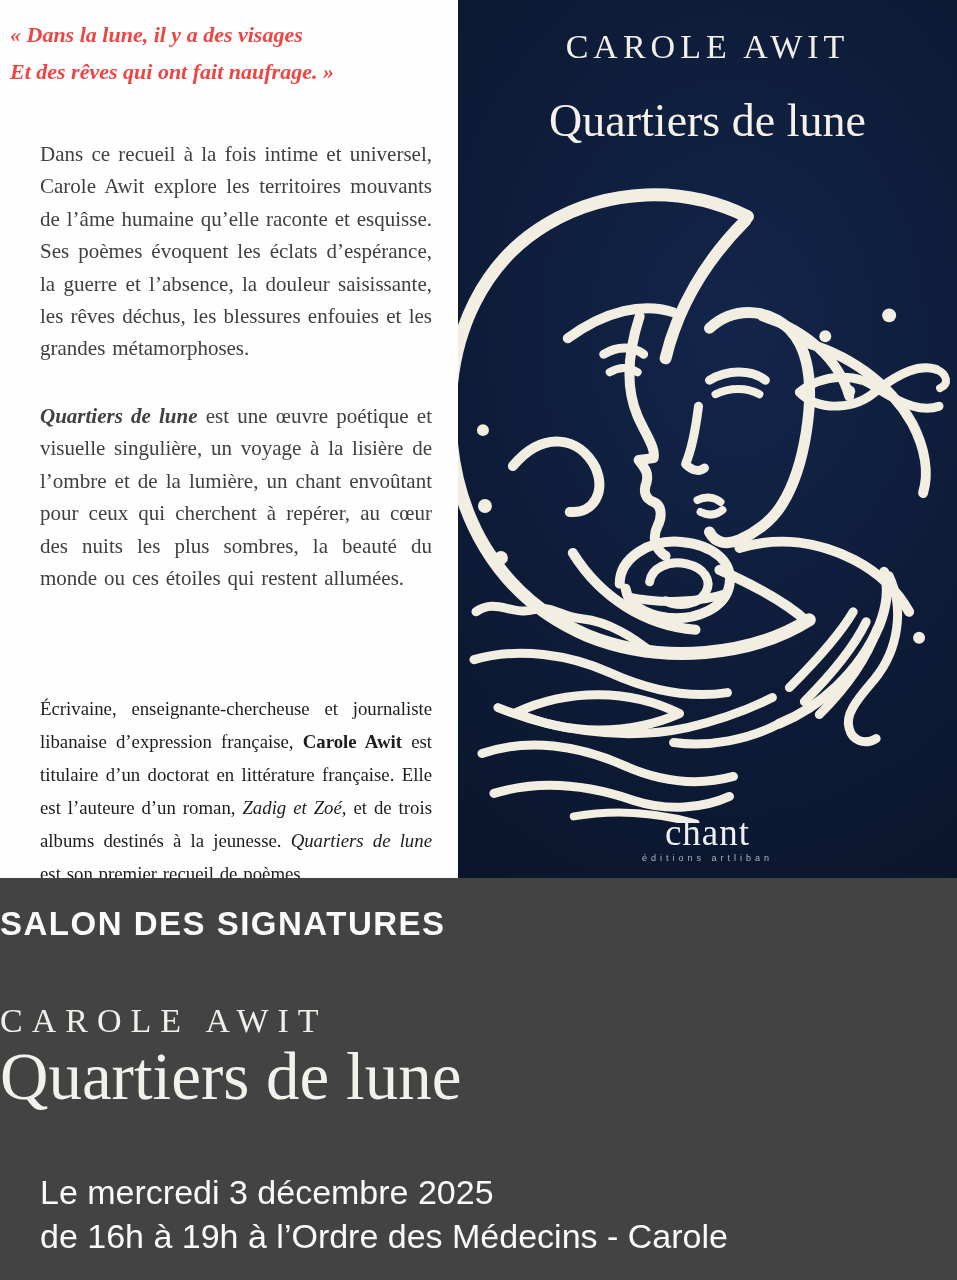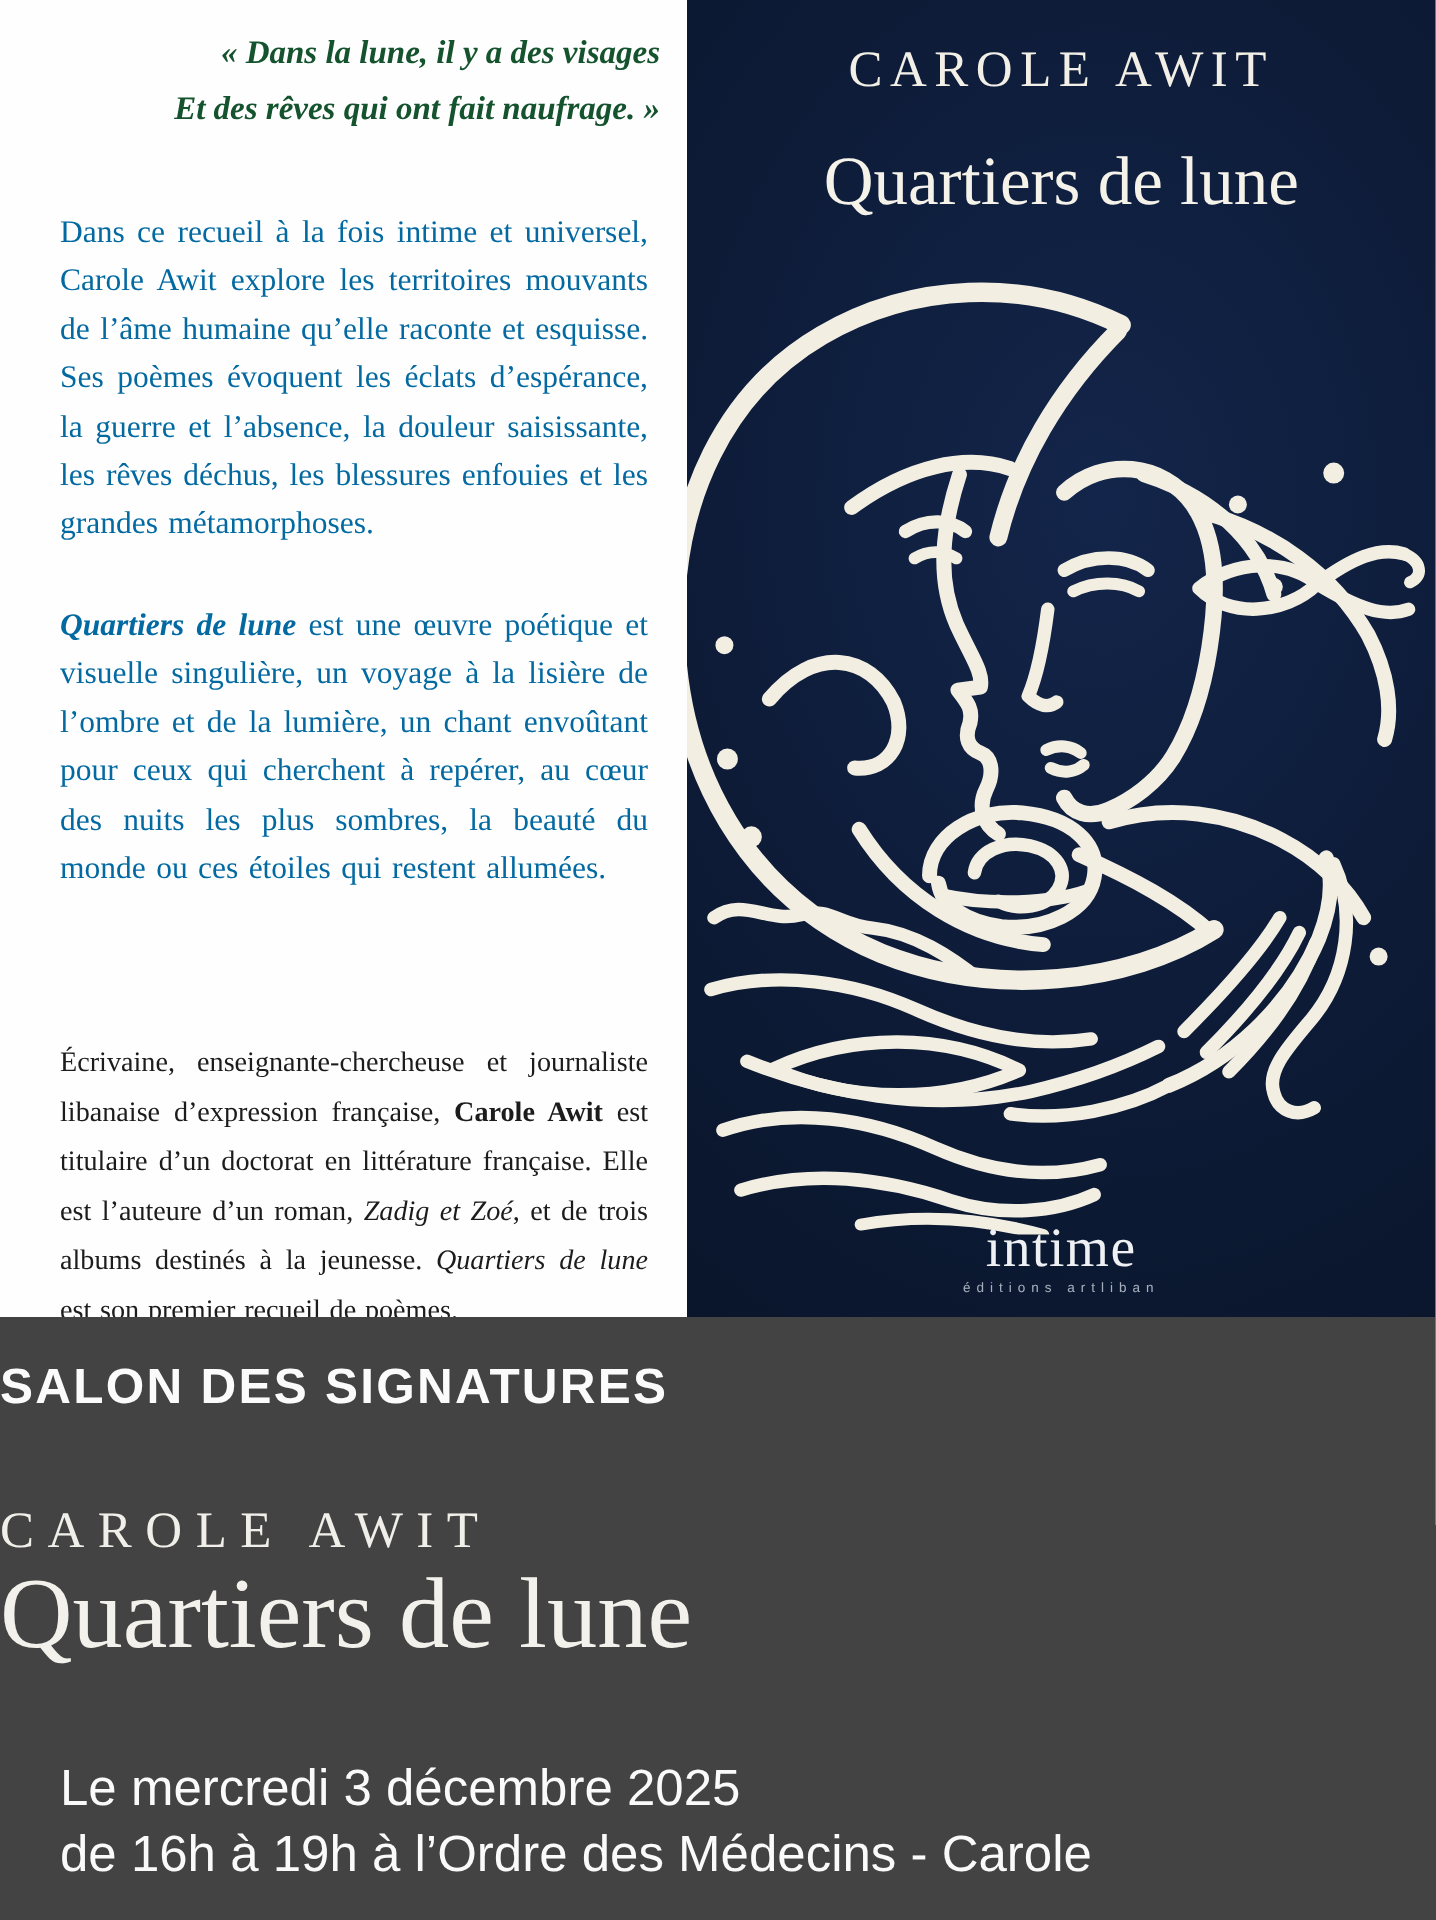--- a/index.html
+++ b/index.html
@@ -4,26 +4,26 @@
 <style>
   html,body{margin:0;padding:0;background:#222;}
   .page{
     position:relative;width:957px;height:1280px;overflow:hidden;
     background:#ffffff;font-family:"Liberation Serif",serif;
   }
   
   .top{position:absolute;top:0;left:0;width:957px;height:878px;display:flex;}
   .left-panel{position:relative;width:458px;height:878px;background:#fefefe;color:#1b1b1b;}
   .quote{
-    position:absolute;top:16px;left:10px;right:18px;text-align:right;
-    font-weight:bold;font-style:italic;font-size:22px;line-height:37px;color:#14532d;
+    position:absolute;top:16px;left:10px;right:18px;text-align:left;
+    font-weight:bold;font-style:italic;font-size:22px;line-height:37px;color:#ef4444;
   }
   .body-par{
     position:absolute;left:40px;right:26px;margin:0;text-align:justify;
-    font-size:21px;line-height:32.4px;word-spacing:0.08em;color:#0369a1;
+    font-size:21px;line-height:32.4px;word-spacing:0.08em;color:#404040;
   }
   .par1{top:138px;}
   .par2{top:400px;}
   .bio{
     position:absolute;left:40px;right:26px;top:692px;margin:0;text-align:justify;
     font-size:18.8px;line-height:33px;word-spacing:0.06em;color:#1c1c1c;
   }
   .bi{font-weight:bold;font-style:italic;}
   
   .cover{
@@ -147,21 +147,21 @@
           <path stroke-width="9" d="M332,520 C358,494 382,468 396,444"></path>
           <path stroke-width="9" d="M347,534 C374,507 396,481 409,454"></path>
           <path stroke-width="9" d="M362,547 C390,519 410,491 420,461"></path>
           <path stroke-width="10" d="M322,556 C362,540 402,505 422,458 C430,438 432,420 427,404"></path>
           <path stroke-width="9" d="M322,556 C292,572 252,580 216,575"></path>
           <path stroke-width="9" d="M432,408 C447,440 442,482 417,512 C402,530 387,546 392,561 C395,573 407,578 419,571"></path>
         </g>
       </svg>
 
       <div class="publisher">
-        <div class="calima">intime</div>
+        <div class="calima">chant</div>
         <div class="calima-sub">éditions artliban</div>
       </div>
     </div>
   </div>
 
   <div class="banner">
     <div class="banner-heading">SALON DES SIGNATURES</div>
     <div class="banner-author">CAROLE AWIT</div>
     <div class="banner-title">Quartiers de lune</div>
     <div class="banner-dates">

